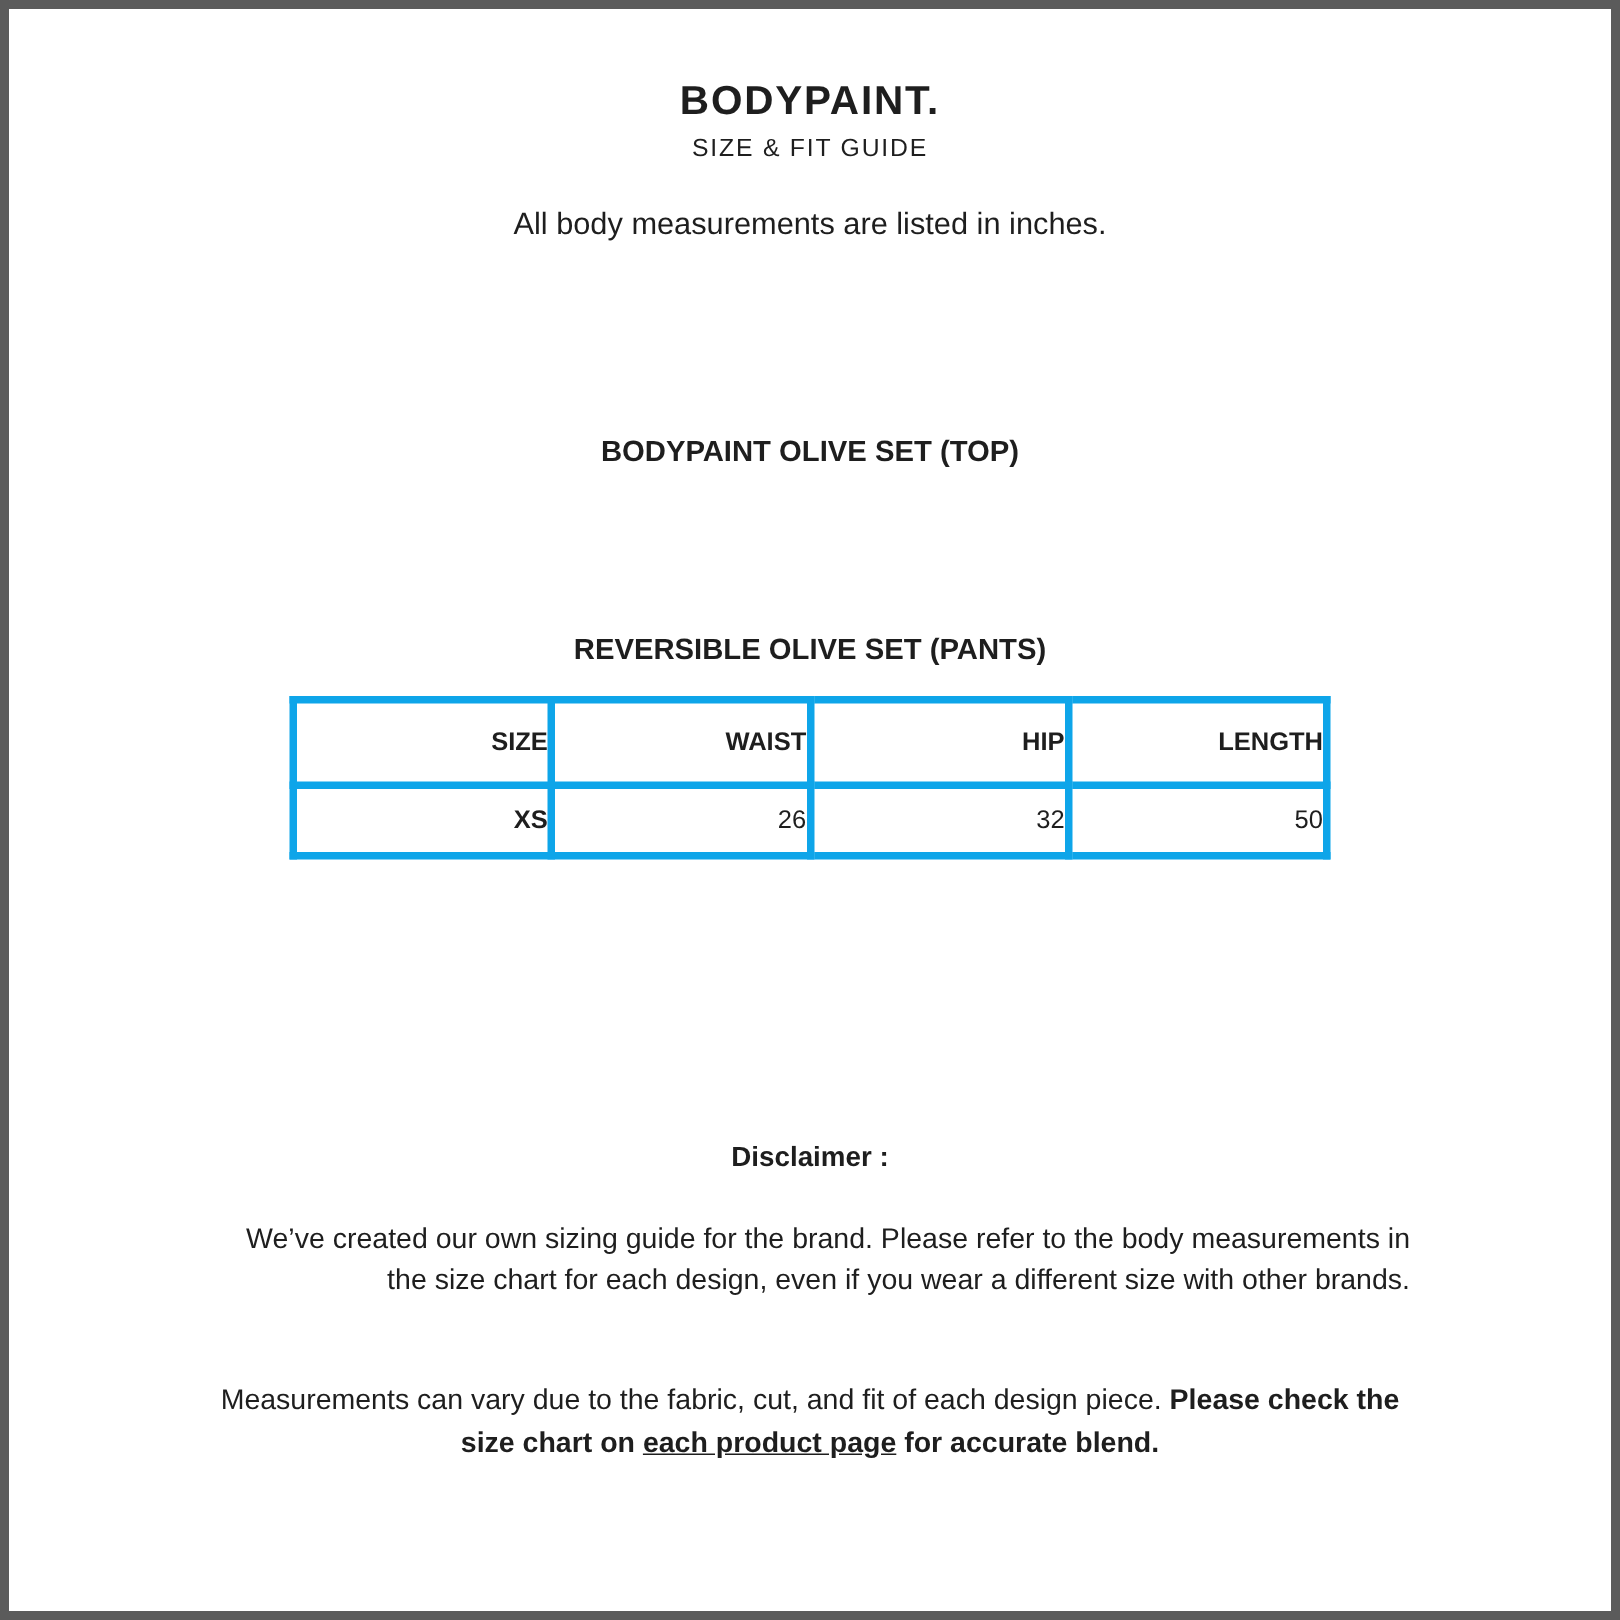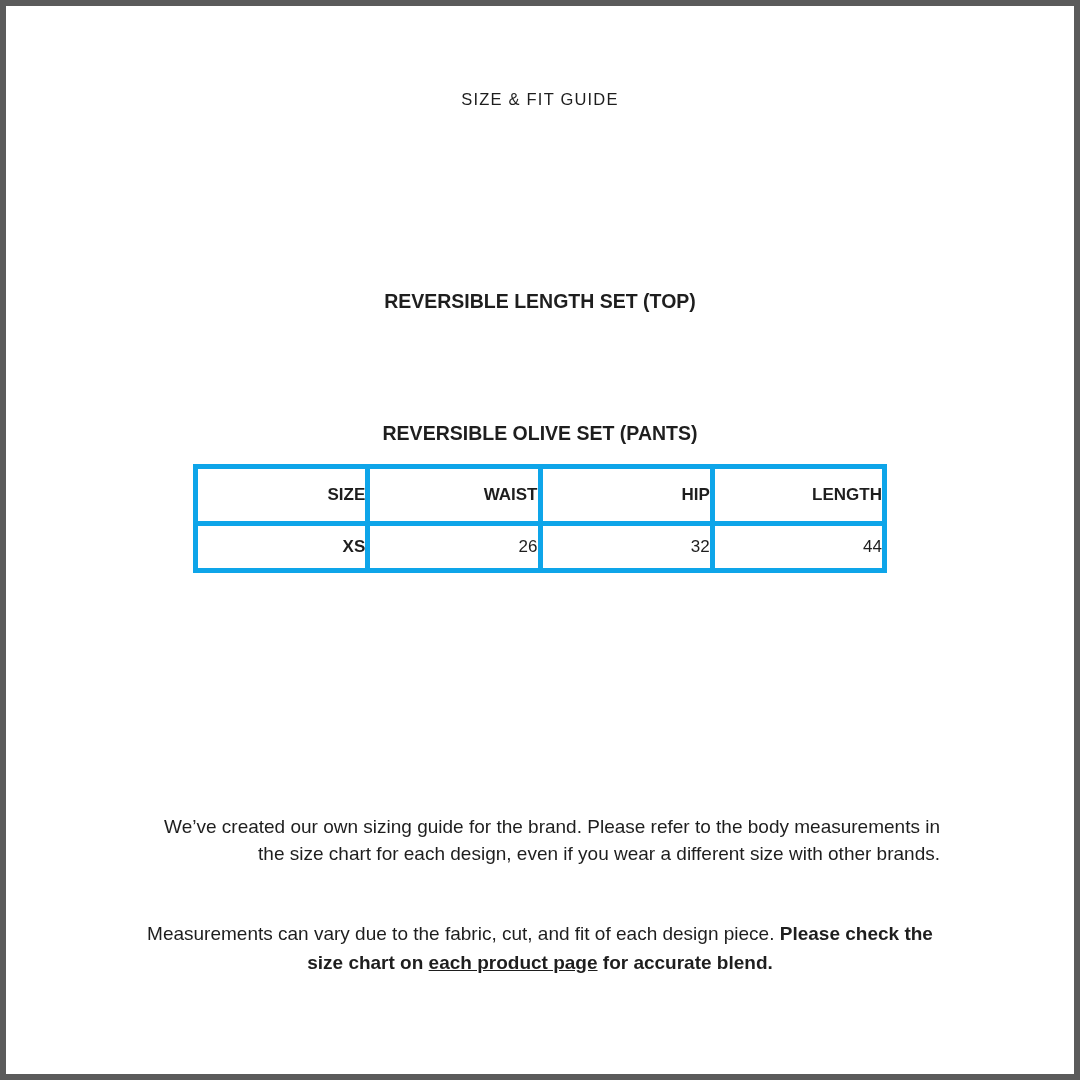--- a/index.html
+++ b/index.html
@@ -105,46 +105,49 @@
   }
   .final-note .inner { max-width: 820px; }
   .underline { text-decoration: underline; }
 </style>
 </head>
 <body>
 
 <div class="page">
   <div class="frame"></div>
 
+  <div class="block brand">BODYPAINT.</div>
   <div class="block subtitle">SIZE &amp; FIT GUIDE</div>
+  <div class="block intro">All body measurements are listed in inches.</div>
 
-  <div class="block section-heading heading-top">REVERSIBLE LENGTH SET (TOP)</div>
+  <div class="block section-heading heading-top">BODYPAINT OLIVE SET (TOP)</div>
 
   <div class="block section-heading heading-pants">REVERSIBLE OLIVE SET (PANTS)</div>
 
   <table class="size-table">
     <thead>
       <tr>
         <th>SIZE</th>
         <th>WAIST</th>
         <th>HIP</th>
         <th>LENGTH</th>
       </tr>
     </thead>
     <tbody>
       <tr>
         <td class="size-cell">XS</td>
         <td>26</td>
         <td>32</td>
-        <td>44</td>
+        <td>50</td>
       </tr>
     </tbody>
   </table>
 
 
+  <div class="block disclaimer-heading">Disclaimer :</div>
 
   <div class="block disclaimer-body">
     <span class="inner">We’ve created our own sizing guide for the brand. Please refer to the body measurements in the size chart for each design, even if you wear a different size with other brands.</span>
   </div>
 
   <div class="block final-note">
     <span class="inner">
       <span>Measurements can vary due to the fabric, cut, and fit of each design piece. </span><span class="bold">Please check the size chart on </span><span class="bold underline">each product page</span><span class="bold"> for accurate blend.</span>
     </span>
   </div>

